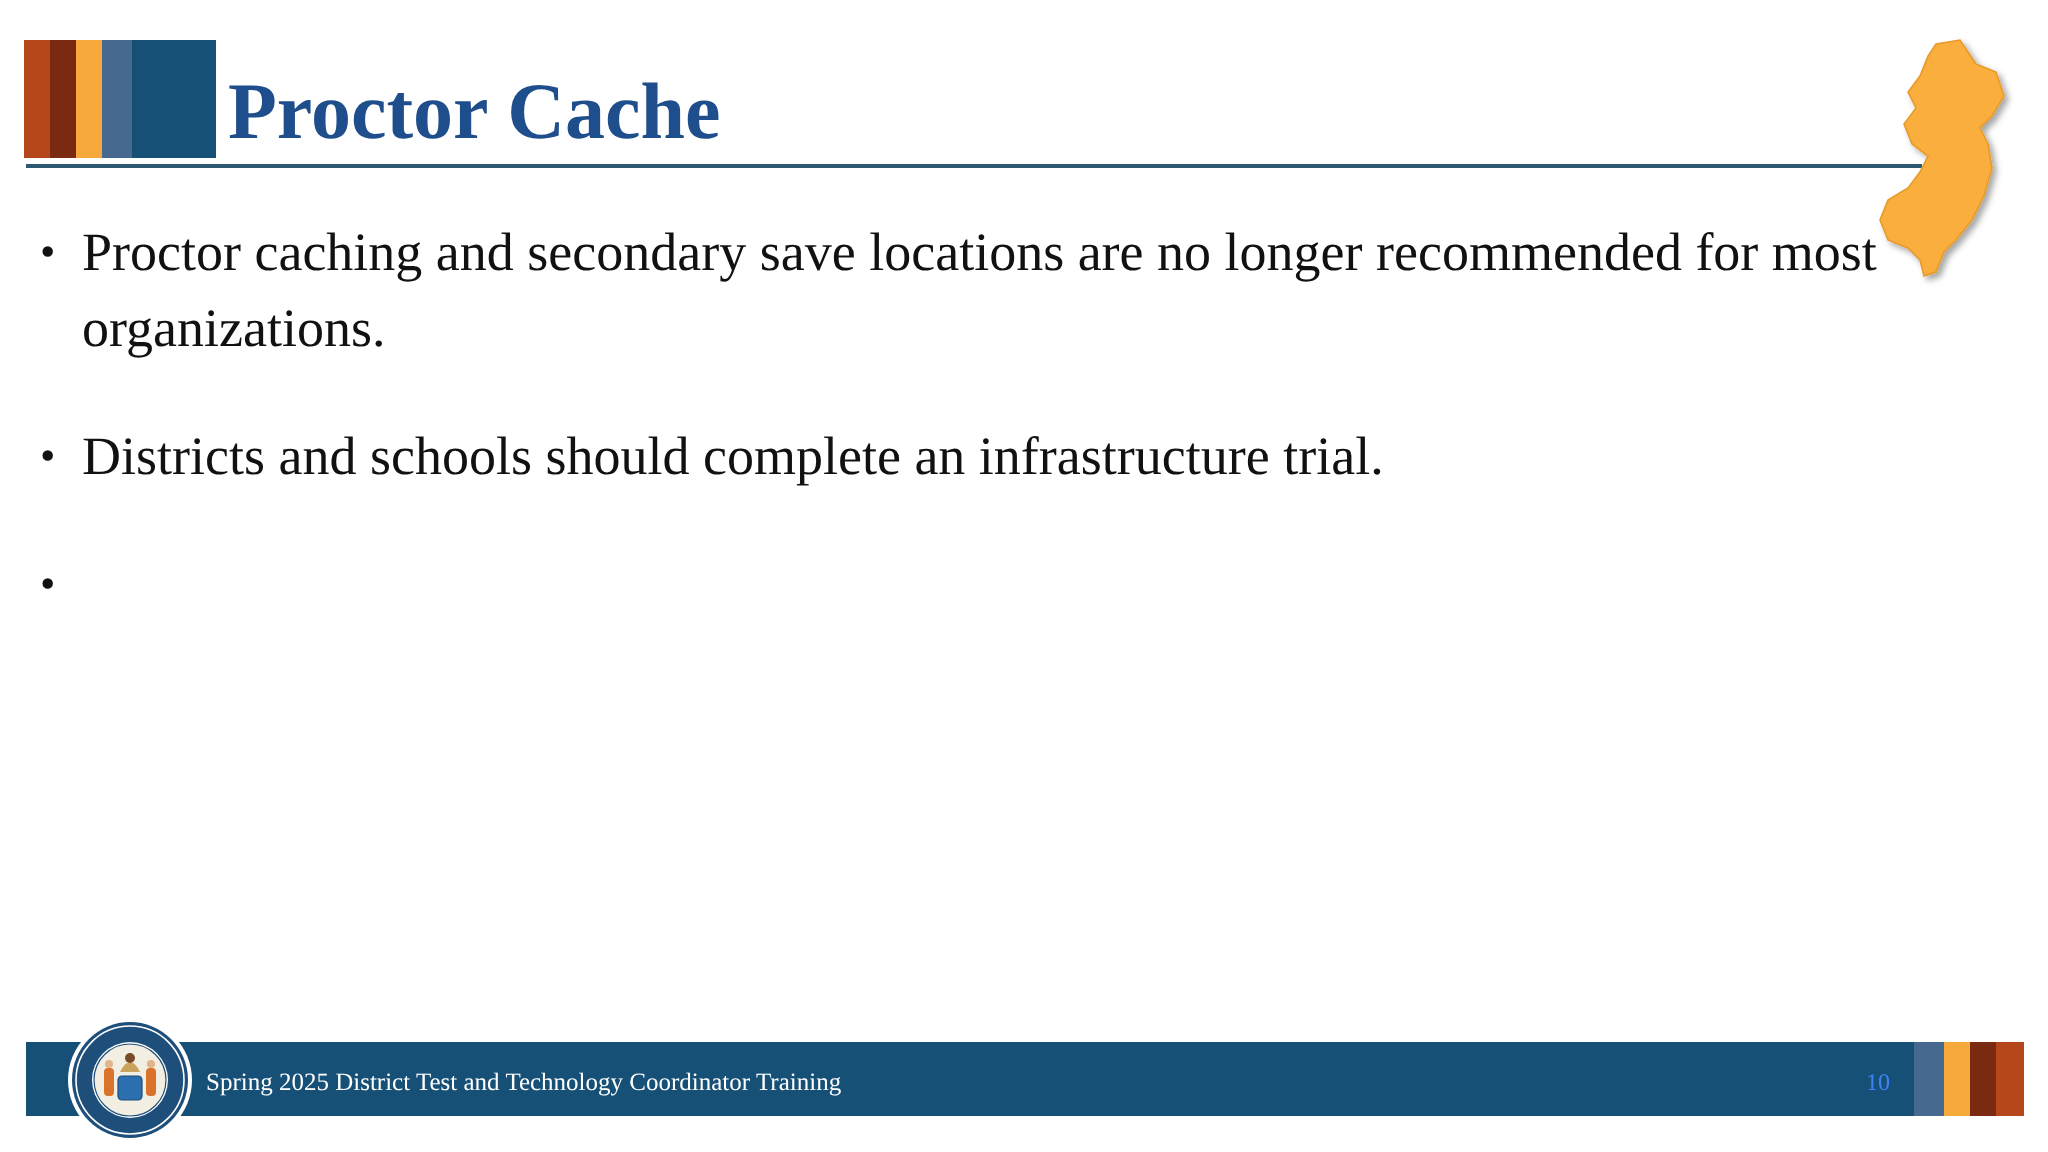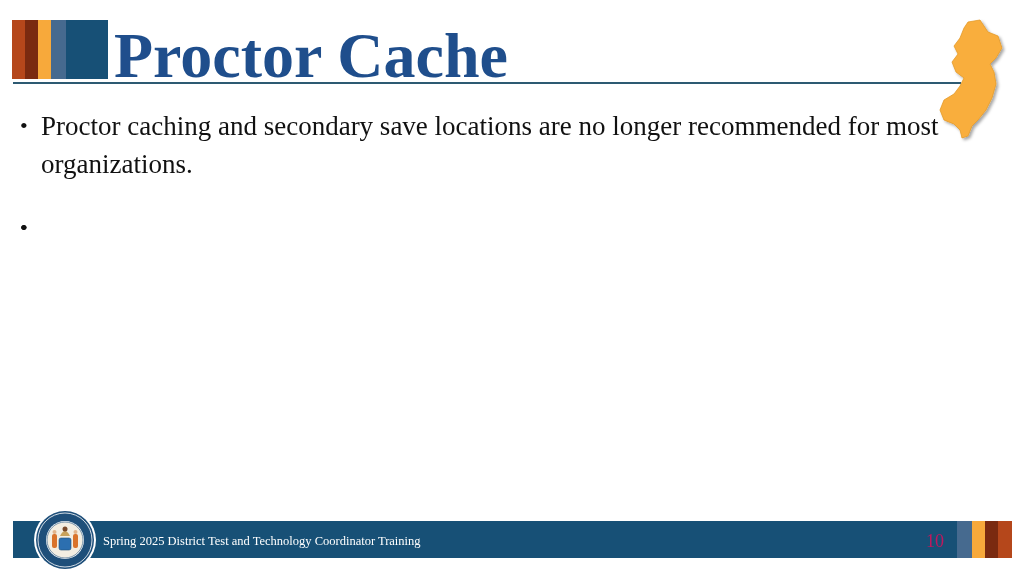--- a/index.html
+++ b/index.html
@@ -5,21 +5,21 @@
     html, body { margin: 0; padding: 0; }
     body {
       width: 1024px; height: 576px; position: relative; overflow: hidden;
       background: #ffffff;
       font-family: "Liberation Serif", "DejaVu Serif", serif;
     }
     .stripes-top { position: absolute; left: 12px; top: 20px; height: 59px; display: flex; }
     .stripes-top span, .stripes-foot span { display: block; height: 100%; }
     .title {
       position: absolute; left: 114px; top: 26px;
-      font-size: 64px; font-weight: bold; color: #1f4e8c;
+      font-size: 40px; font-weight: bold; color: #1f4e8c;
       line-height: 60px; letter-spacing: 0px; white-space: nowrap;
     }
     .title-rule {
       position: absolute; left: 13px; top: 82px; width: 948px; height: 2px;
       background: #2d5a72;
     }
     .nj-map { position: absolute; left: 930px; top: 14px; width: 80px; height: 130px; }
     .bullets { position: absolute; left: 20px; top: 107px; width: 920px; }
     .bullet {
       position: relative; padding-left: 21px; font-size: 27px; line-height: 38px;
@@ -31,22 +31,22 @@
     .footer-bar {
       position: absolute; left: 13px; top: 521px; width: 944px; height: 37px;
       background: #175076;
     }
     .stripes-foot { position: absolute; left: 957px; top: 521px; height: 37px; display: flex; }
     .footer-text {
       position: absolute; left: 103px; top: 532px; font-size: 12.5px; color: #ffffff;
       white-space: nowrap; line-height: 18px;
     }
     .page-num {
-      position: absolute; left: 926px; top: 532px; width: 26px; text-align: left;
-      font-size: 18px; color: #be185d; line-height: 18px;
+      position: absolute; left: 926px; top: 532px; width: 26px; text-align: center;
+      font-size: 12px; color: #3b82f6; line-height: 18px;
     }
     .seal { position: absolute; left: 33px; top: 508px; width: 64px; height: 64px; }
   </style>
 </head>
 <body>
 
 <div class="stripes-top">
   <span style="width:13px;background:#b5471b"></span>
   <span style="width:13px;background:#7a2a10"></span>
   <span style="width:13px;background:#f7a93b"></span>
@@ -66,20 +66,21 @@
   <path filter="url(#sh)" fill="#f9ae3c" stroke="#e59a2a" stroke-width="0.8" d="M38 8 L50 6 L58 18 L68 22 L72 34 L66 44 L60 50 L64 58 L66 70 L62 84 L56 96 L48 106 L42 112 L38 122 L32 124 L30 116 L24 110 L14 106 L10 96 L14 86 L24 80 L30 72 L34 64 L26 58 L22 48 L28 40 L24 32 L30 24 L34 14 Z"></path>
 </svg>
 
 <div class="bullets">
   <div class="bullet">
     <span class="dot">•</span>
     <span>Proctor caching and secondary save locations are no longer recommended for most organizations.</span>
   </div>
   <div class="bullet">
     <span class="dot">•</span>
+    <span>Districts and schools should complete an infrastructure trial.</span>
   </div>
   <div class="bullet">
     <span class="dot">•</span>
   </div>
 </div>
 
 <div class="footer-bar"></div>
 <div class="stripes-foot">
   <span style="width:15px;background:#466a8f"></span>
   <span style="width:13px;background:#f7a93b"></span>

